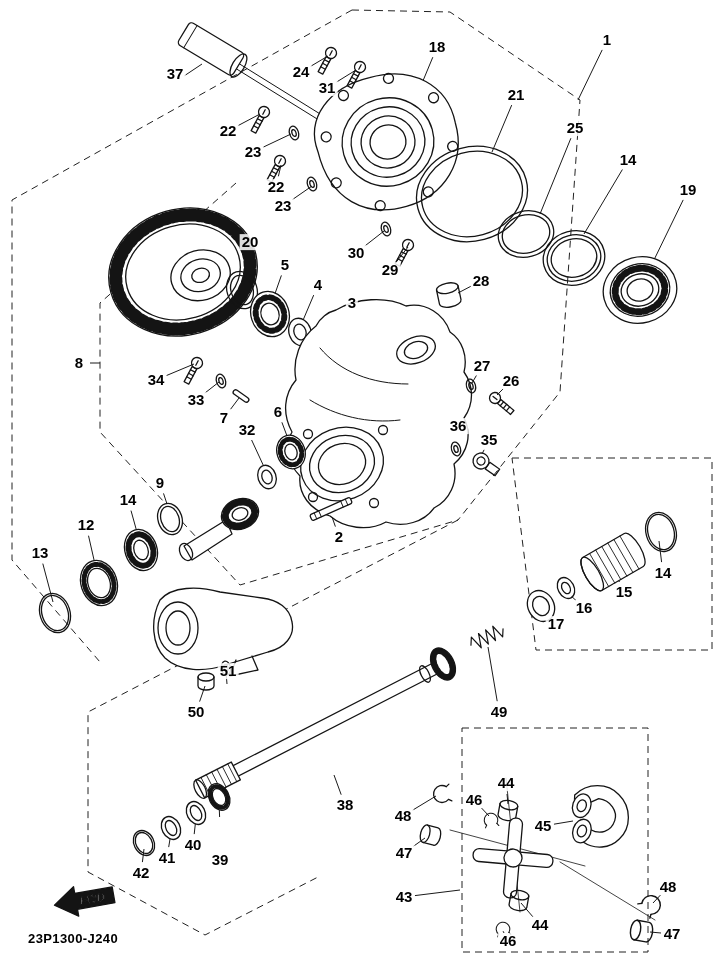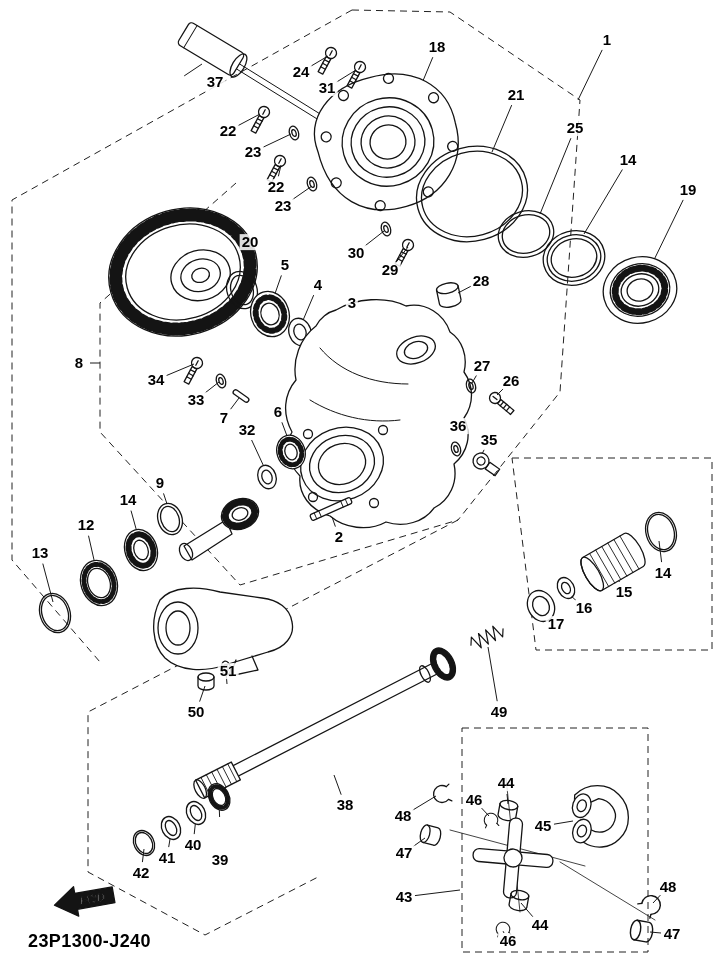--- a/index.html
+++ b/index.html
@@ -2,21 +2,21 @@
 <html><head>
 <meta charset="utf-8">
 <style>
   html,body{margin:0;padding:0;background:#ffffff;}
   .stage{position:relative;width:716px;height:974px;background:#fff;overflow:hidden;
          font-family:"Liberation Sans",sans-serif;color:#000;}
   .stage svg{position:absolute;left:0;top:0;}
   #labels{position:absolute;left:0;top:0;width:716px;height:974px;pointer-events:none;}
   .plabel{position:absolute;transform:translate(-50%,-50%);font-size:15px;font-weight:700;
           color:#000;background:rgba(255,255,255,.85);padding:0 2px;line-height:1.05;}
-  .code{position:absolute;left:28px;top:931px;font-size:18px;font-weight:700;letter-spacing:.4px;}
+  .code{position:absolute;left:28px;top:931px;font-size:13px;font-weight:700;letter-spacing:.4px;}
   .fwd-text{font:italic 700 11px "Liberation Sans",sans-serif;fill:#fff;}
 </style>
 </head>
 <body>
 
 <div class="stage">
 
 <svg id="art" width="716" height="974" viewBox="0 0 716 974">
 
   <g stroke="#222" stroke-width="1" fill="none" stroke-dasharray="7 5">
@@ -372,21 +372,21 @@
 
     <g transform="translate(84,900) rotate(-10)">
       <path d="M-30 0 L-8 -15 L-8 -8 L30 -8 L30 8 L-8 8 L-8 15 Z" fill="#141414" stroke="#141414"></path>
       <text class="fwd-text" x="-4" y="4" text-anchor="start">FWD</text>
     </g>
   </g>
 </svg>
 
 <div id="labels">
       <div class="plabel" style="left: 607px; top: 40px;">1</div>
-      <div class="plabel" style="left: 175px; top: 82px; margin-left: 40px;">37</div>
+      <div class="plabel" style="left: 175px; top: 74px;">37</div>
       <div class="plabel" style="left: 301px; top: 72px;">24</div>
       <div class="plabel" style="left: 327px; top: 88px;">31</div>
       <div class="plabel" style="left: 437px; top: 47px;">18</div>
       <div class="plabel" style="left: 516px; top: 95px;">21</div>
       <div class="plabel" style="left: 575px; top: 128px;">25</div>
       <div class="plabel" style="left: 628px; top: 160px;">14</div>
       <div class="plabel" style="left: 688px; top: 190px;">19</div>
       <div class="plabel" style="left: 228px; top: 131px;">22</div>
       <div class="plabel" style="left: 253px; top: 152px;">23</div>
       <div class="plabel" style="left: 276px; top: 187px;">22</div>

